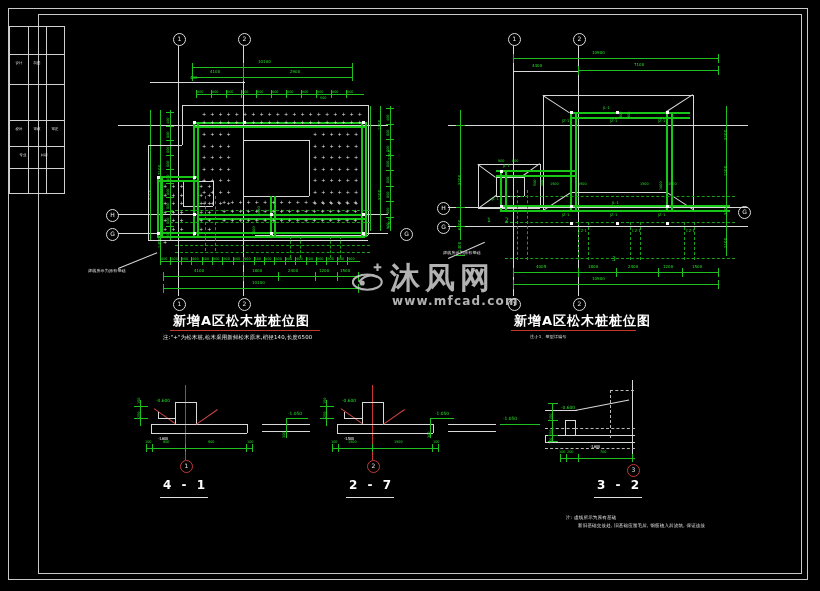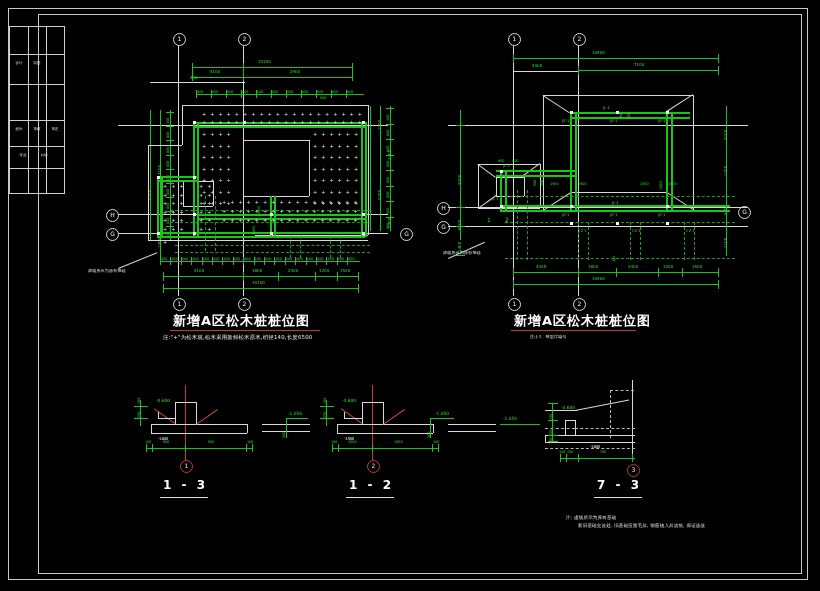--- a/index.html
+++ b/index.html
@@ -727,21 +727,21 @@
     <div class="t tiny" style="left:247px;top:441px;">100</div>
 
     <div class="ln hw" style="left:262px;top:424px;width:48px;"></div>
     <div class="ln hw" style="left:262px;top:431px;width:48px;"></div>
     <div class="ln vg" style="left:286px;top:418px;height:20px;"></div>
     <div class="ln hg" style="left:286px;top:418px;width:22px;"></div>
     <div class="elev" style="left:288px;top:411px;">-1.050</div>
     <div class="t tiny vtxt" style="left:283px;top:438px;transform:rotate(-90deg);">300</div>
 
     <div class="bub red" style="left:180px;top:460px;">1</div>
-    <div class="sectitle" style="left:163px;top:478px;">1 - 3</div>
+    <div class="sectitle" style="left:163px;top:478px;">4 - 1</div>
     <div class="ln" style="left:160px;top:497px;width:48px;border-top:1px solid #e0e0e0;"></div>
   </div>
 
   <div>
     <div class="ln vr" style="left:372px;top:385px;height:75px;"></div>
     <div class="ln hw" style="left:337px;top:424px;width:96px;"></div>
     <div class="ln hw" style="left:337px;top:433px;width:96px;"></div>
     <div class="ln vw" style="left:337px;top:424px;height:9px;"></div>
     <div class="ln vw" style="left:433px;top:424px;height:9px;"></div>
     <div class="ln vw" style="left:362px;top:402px;height:22px;"></div>
@@ -773,21 +773,21 @@
     <div class="t tiny" style="left:433px;top:441px;">100</div>
 
     <div class="ln hw" style="left:448px;top:424px;width:48px;"></div>
     <div class="ln hw" style="left:448px;top:431px;width:48px;"></div>
     <div class="ln vg" style="left:430px;top:418px;height:20px;"></div>
     <div class="ln hg" style="left:430px;top:418px;width:24px;"></div>
     <div class="elev" style="left:435px;top:411px;">-1.050</div>
     <div class="t tiny vtxt" style="left:428px;top:438px;transform:rotate(-90deg);">300</div>
 
     <div class="bub red" style="left:367px;top:460px;">2</div>
-    <div class="sectitle" style="left:349px;top:478px;">1 - 2</div>
+    <div class="sectitle" style="left:349px;top:478px;">2 - 7</div>
     <div class="ln" style="left:346px;top:497px;width:48px;border-top:1px solid #e0e0e0;"></div>
   </div>
 
   <div>
     <div class="ln vw" style="left:632px;top:380px;height:82px;"></div>
     <div class="ln hw" style="left:545px;top:435px;width:90px;"></div>
     <div class="ln hw" style="left:545px;top:442px;width:90px;"></div>
     <div class="ln vw" style="left:545px;top:435px;height:7px;"></div>
     <div class="ln vw" style="left:565px;top:420px;height:15px;"></div>
     <div class="ln vw" style="left:575px;top:420px;height:15px;"></div>
@@ -819,21 +819,31 @@
     <div class="ln hg" style="left:560px;top:458px;width:75px;"></div>
     <div class="ln vg" style="left:560px;top:454px;height:8px;"></div>
     <div class="ln vg" style="left:566px;top:454px;height:8px;"></div>
     <div class="ln vg" style="left:578px;top:454px;height:8px;"></div>
     <div class="ln vg" style="left:632px;top:454px;height:8px;"></div>
     <div class="t tiny" style="left:559px;top:451px;">100</div>
     <div class="t tiny" style="left:567px;top:451px;">200</div>
     <div class="t tiny" style="left:600px;top:451px;">700</div>
 
     <div class="bub red" style="left:627px;top:464px;">3</div>
-    <div class="sectitle" style="left:597px;top:478px;">7 - 3</div>
+    <div class="sectitle" style="left:597px;top:478px;">3 - 2</div>
     <div class="ln" style="left:594px;top:497px;width:48px;border-top:1px solid #e0e0e0;"></div>
   </div>
 
   <div class="note2" style="left:566px;top:515px;font-size:4.5px;">注: 虚线所示为原有基础</div>
   <div class="note2" style="left:578px;top:523px;font-size:4.5px;">新旧基础交接处, 旧基础应凿毛后, 钢筋植入后浇筑, 保证连接</div>
 
+  <div class="wm">
+    <svg class="logo" viewBox="0 0 40 40">
+      <ellipse cx="18" cy="26" rx="17" ry="9" fill="none" stroke="#d9d9d9" stroke-width="2.5"></ellipse>
+      <path d="M8 26 q10 -12 22 -6" fill="none" stroke="#d9d9d9" stroke-width="2.5"></path>
+      <circle cx="12" cy="27" r="3" fill="#d9d9d9"></circle>
+      <path d="M30 4 l0 9 M25.5 8.5 l9 0" stroke="#d9d9d9" stroke-width="2.5" fill="none"></path>
+    </svg>
+    <div class="cn">沐风网</div>
+    <div class="url">www.mfcad.com</div>
+  </div>
 
 </div>
 
 </body></html>

